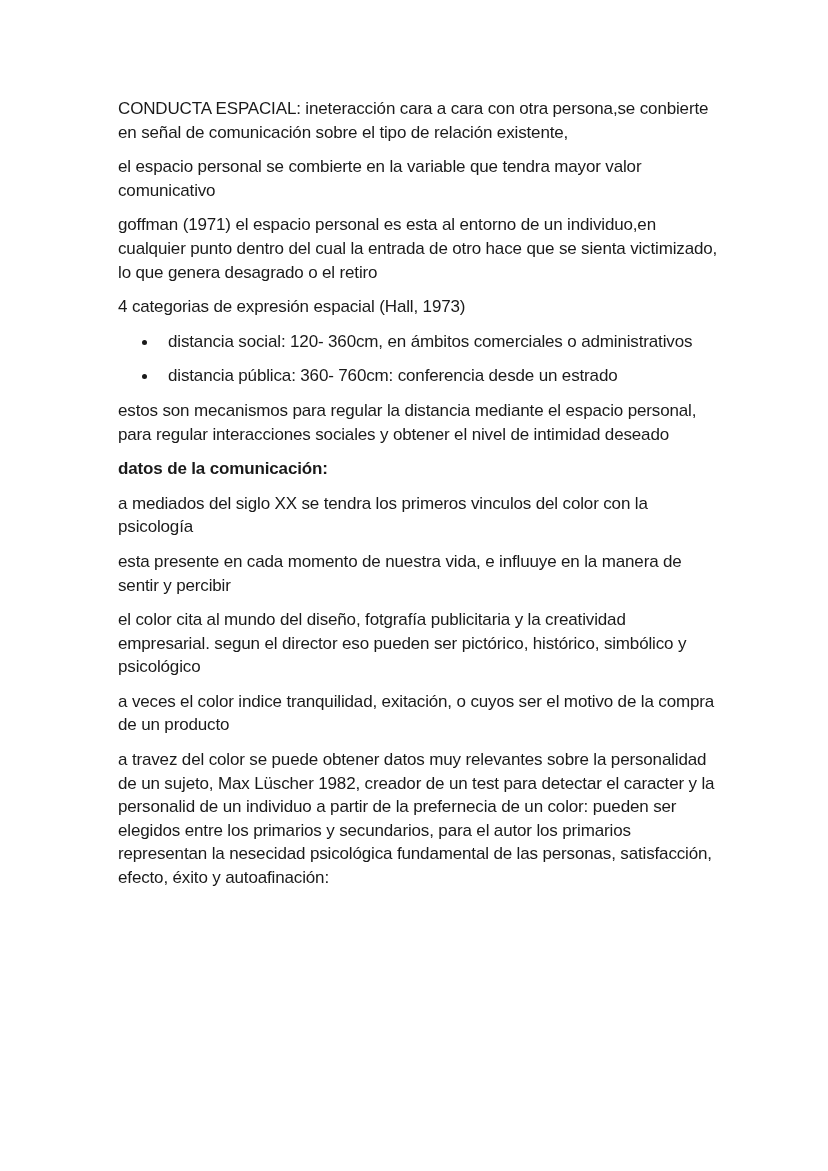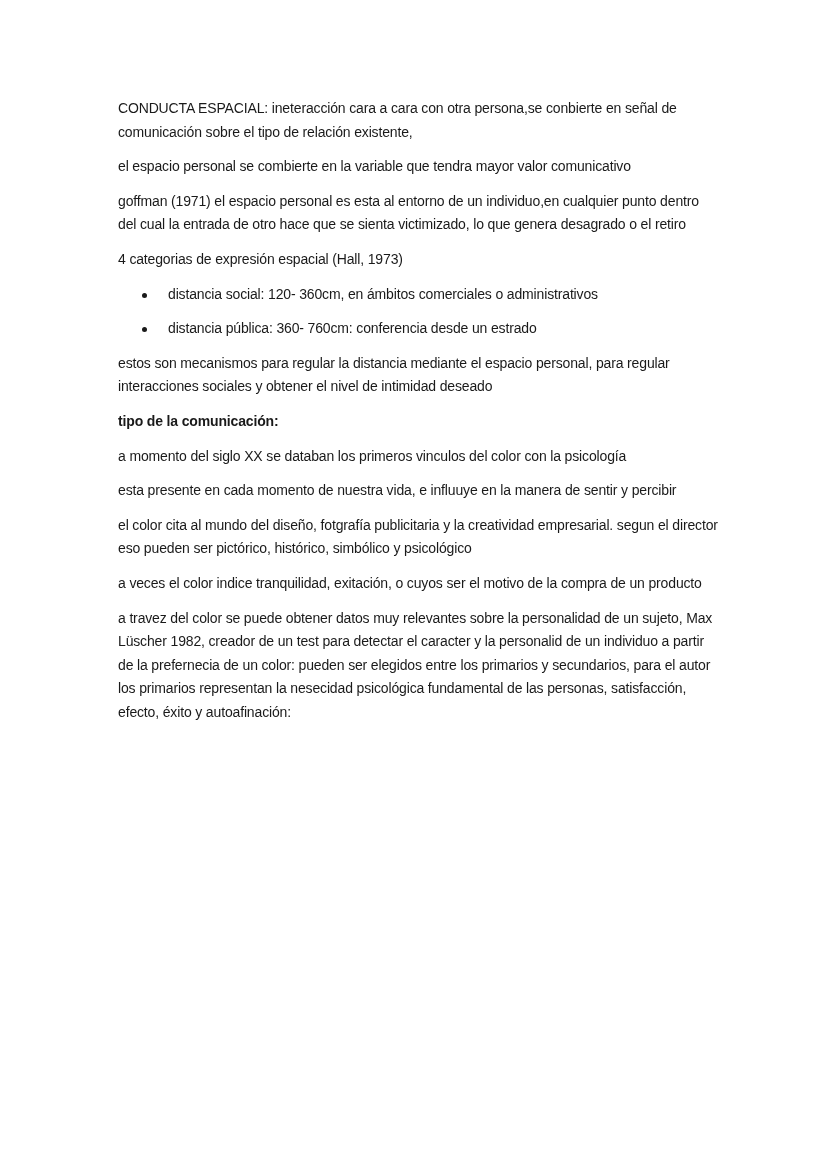--- a/index.html
+++ b/index.html
@@ -13,21 +13,21 @@
       overflow: hidden;
       position: relative;
       font-family: "Liberation Sans", "DejaVu Sans", sans-serif;
       color: #1a1a1a;
     }
     .page {
       position: absolute;
       left: 118px;
       top: 97px;
       width: 600px;
-      font-size: 14px;
+      font-size: 17px;
       line-height: 23.6px;
       letter-spacing: -0.15px;
     }
     .para {
       margin: 0 0 11px 0;
     }
     .heading {
       font-weight: bold;
       margin: 0 0 11px 0;
     }
@@ -65,20 +65,20 @@
       <span class="bullet"></span>
       <span>distancia social: 120- 360cm, en ámbitos comerciales o administrativos</span>
     </li>
     <li>
       <span class="bullet"></span>
       <span>distancia pública: 360- 760cm: conferencia desde un estrado</span>
     </li>
   </ul>
 
   <p class="para">estos son mecanismos para regular la distancia mediante el espacio personal, para regular interacciones sociales y obtener el nivel de intimidad deseado</p>
-  <p class="heading">tipo de la comunicación:</p>
+  <p class="heading">datos de la comunicación:</p>
 
-  <p class="para">a momento del siglo XX se databan los primeros vinculos del color con la psicología</p>
+  <p class="para">a mediados del siglo XX se tendra los primeros vinculos del color con la psicología</p>
   <p class="para">esta presente en cada momento de nuestra vida, e influuye en la manera de sentir y percibir</p>
   <p class="para">el color cita al mundo del diseño, fotgrafía publicitaria y la creatividad empresarial. segun el director eso pueden ser pictórico, histórico, simbólico y psicológico</p>
   <p class="para">a veces el color indice tranquilidad, exitación, o cuyos ser el motivo de la compra de un producto</p>
   <p class="para">a travez del color se puede obtener datos muy relevantes sobre la personalidad de un sujeto, Max Lüscher 1982, creador de un test para detectar el caracter y la personalid de un individuo a partir de la prefernecia de un color: pueden ser elegidos entre los primarios y secundarios, para el autor los primarios representan la nesecidad psicológica fundamental de las personas, satisfacción, efecto, éxito y autoafinación:</p>
 </div>
 
 </body></html>

